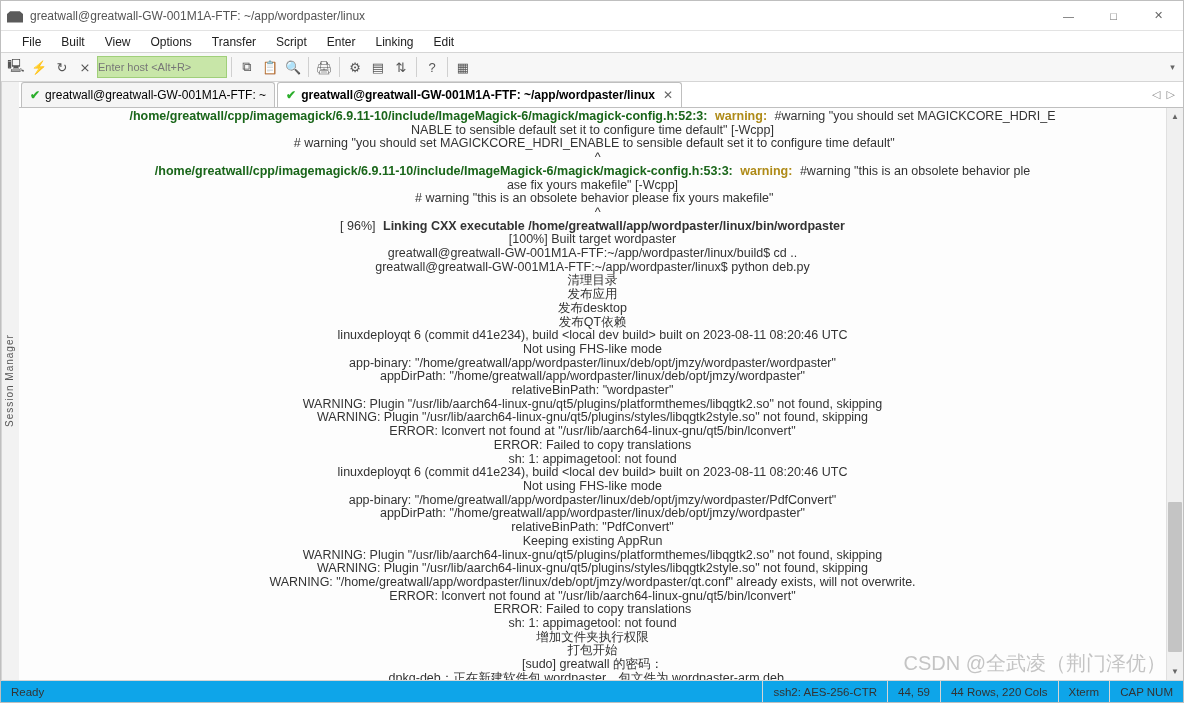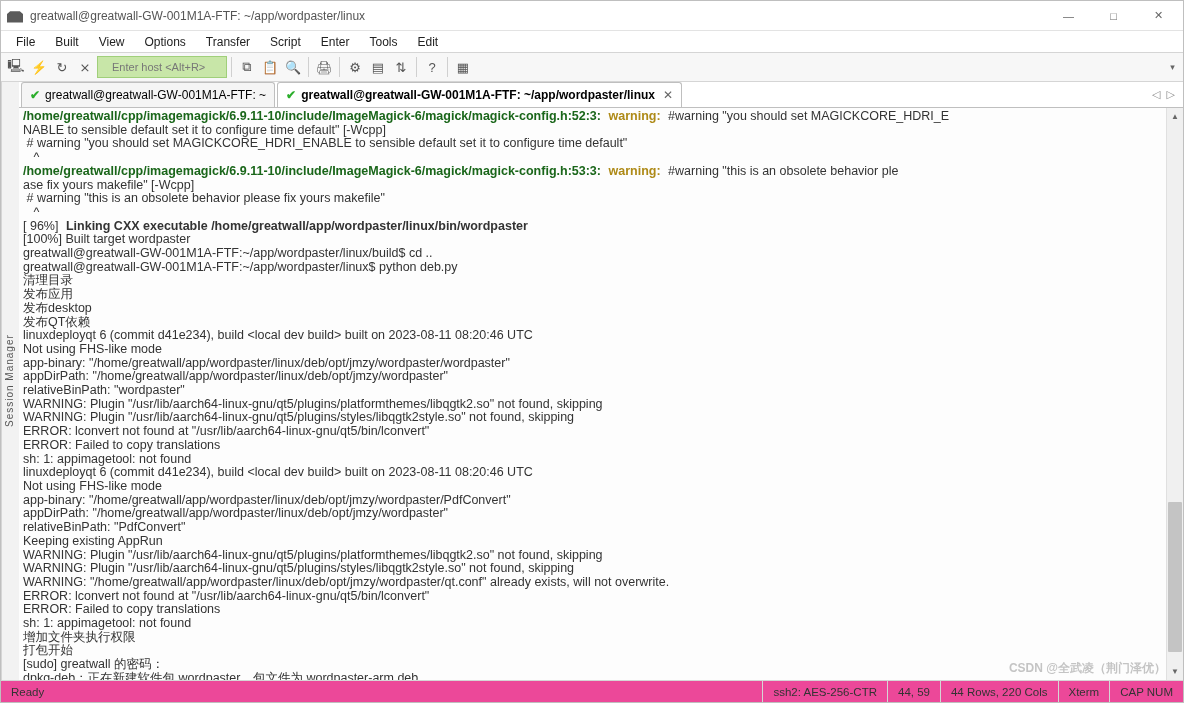--- a/index.html
+++ b/index.html
@@ -2,50 +2,50 @@
 <html><head>
 <meta charset="utf-8">
 <style>
 * { margin: 0; padding: 0; box-sizing: border-box; font-family: "Segoe UI", Tahoma, sans-serif; }
 body { width: 1184px; height: 703px; background: #fff; display: flex; flex-direction: column; border: 1px solid #bfbfbf; }
 .titlebar { height: 30px; display: flex; align-items: center; padding: 0 2px 0 6px; background: #fff; border-bottom: 1px solid #e3e3e3; }
 .titlebar .ticon { width: 16px; height: 14px; background: #5a5a5a; margin-right: 7px; clip-path: polygon(0 100%, 0 40%, 20% 20%, 80% 20%, 100% 40%, 100% 100%); }
 .titlebar .title { font-size: 12px; color: #555; flex: 1; }
 .winbtns { display: flex; }
 .winbtn { width: 45px; height: 29px; display: flex; align-items: center; justify-content: center; font-size: 11px; color: #666; cursor: pointer; }
-.menubar { height: 21px; display: flex; align-items: center; padding: 0 6px; font-size: 12px; color: #222; gap: 2px; }
+.menubar { height: 21px; display: flex; align-items: center; padding: 0 12px; font-size: 12px; color: #222; gap: 2px; }
 .menubar span { padding: 2px 9px; cursor: pointer; }
 .toolbar { height: 30px; display: flex; align-items: center; padding: 0 4px; border-top: 1px solid #d5d5d5; border-bottom: 1px solid #d5d5d5; background: #f7f7f7; gap: 1px; }
 .tbtn { width: 22px; height: 22px; display: flex; align-items: center; justify-content: center; color: #555; cursor: pointer; border: 1px solid transparent; font-size: 13px; }
 .tsep { width: 1px; height: 20px; background: #d0d0d0; margin: 0 3px; }
-.hostbox { flex: 0 0 130px; height: 22px; display: flex; align-items: center; padding: 0 14px; background: #c8e6a8; color: #777; font-size: 11px; border: 1px solid #a0cf7a; }
+.hostbox { flex: 0 0 130px; height: 22px; display: flex; align-items: center; padding: 0 0; background: #c8e6a8; color: #777; font-size: 11px; border: 1px solid #a0cf7a; }
 .tdrop { width: 13px; display:flex; align-items:center; justify-content:center; color:#666; font-size:9px; cursor:pointer; margin-left:auto; }
 .body-row { flex: 1; display: flex; min-height: 0; }
 .sess-mgr { width: 18px; background: #f2f2f2; border-right: 1px solid #d5d5d5; writing-mode: vertical-rl; text-orientation: mixed; font-size: 10px; color: #555; padding: 6px 2px; text-align: center; letter-spacing: 1px; transform: rotate(180deg); }
 .main { flex: 1; display: flex; flex-direction: column; min-width: 0; }
 .tabbar { height: 26px; display: flex; align-items: stretch; background: #fff; border-bottom: 1px solid #bfbfbf; padding-left: 2px; }
 .tab { display: flex; align-items: center; padding: 0 8px; font-size: 12px; border: 1px solid #bfbfbf; border-bottom: none; margin-right: 2px; background: #f5f5f5; cursor: pointer; gap: 5px; border-radius: 3px 3px 0 0; }
 .tab.active { background: #fff; font-weight: bold; }
 .tab .chk { color: #2cae2c; font-weight: bold; font-size: 12px; }
 .tab .x { color: #666; font-size: 12px; font-weight: normal; margin-left: 3px; cursor: pointer; }
 .tabnav { margin-left: auto; display: flex; align-items: center; gap: 2px; padding-right: 6px; color: #888; font-size: 11px; }
 .tabnav span { cursor: pointer; padding: 0 2px; }
-.terminal-wrap { flex: 1; display: flex; min-height: 0; }
+.terminal-wrap { flex: 1; display: flex; min-height: 0; text-align: center; }
 .terminal { flex: 1; background: #fdfdfd; font-family: "Consolas", "Courier New", monospace; font-size: 12.5px; line-height: 12.7px; padding: 2px 4px; overflow: hidden; white-space: pre; color: #333; }
 .scrollbar { width: 17px; background: #f0f0f0; display: flex; flex-direction: column; border-left: 1px solid #e0e0e0; }
 .sbtn { height: 17px; display: flex; align-items: center; justify-content: center; font-size: 8px; color: #666; cursor: pointer; background: #f0f0f0; }
 .strack { flex: 1; position: relative; }
 .sthumb { position: absolute; left: 1px; right: 1px; top: 70%; height: 28%; background: #c4c4c4; border-radius: 1px; cursor: pointer; }
 .t-path { color: #1a661a; font-weight: bold; }
 .t-warn { color: #ae8a17; font-weight: bold; }
 .t-bold { font-weight: bold; }
-.statusbar { height: 22px; display: flex; align-items: center; border-top: 1px solid #d5d5d5; font-size: 11.5px; color: #333; background: #ec4899; }
+.statusbar { height: 22px; display: flex; align-items: center; border-top: 1px solid #d5d5d5; font-size: 11.5px; color: #333; background: #0ea5e9; }
 .scell { padding: 0 10px; border-right: 1px solid #d5d5d5; height: 100%; display: flex; align-items: center; }
 .scell.first { flex: 1; }
-.watermark { position: absolute; right: 18px; bottom: 26px; color: rgba(150,150,150,.55); font-size: 12px; pointer-events: none; font-family: sans-serif; font-weight: bold; }
+.watermark { position: absolute; right: 18px; bottom: 26px; color: rgba(150,150,150,.55); font-size: 20px; pointer-events: none; font-family: sans-serif; }
 </style>
 </head>
 <body>
 
 <div class="titlebar">
   <div class="ticon"></div>
   <div class="title">greatwall@greatwall-GW-001M1A-FTF: ~/app/wordpaster/linux</div>
   <div class="winbtns">
     <div class="winbtn">—</div>
     <div class="winbtn">□</div>
@@ -54,21 +54,21 @@
 </div>
 
 <div class="menubar">
   <span>File</span>
   <span>Built</span>
   <span>View</span>
   <span>Options</span>
   <span>Transfer</span>
   <span>Script</span>
   <span>Enter</span>
-  <span>Tools</span>
+  <span>Linking</span>
   <span>Edit</span>
 </div>
 
 <div class="toolbar">
   <div class="tbtn">🖳</div>
   <div class="tbtn">⚡</div>
   <div class="tbtn">↻</div>
   <div class="tbtn">⨯</div>
   <div class="hostbox">Enter host &lt;Alt+R&gt;</div>
   <div class="tsep"></div>

